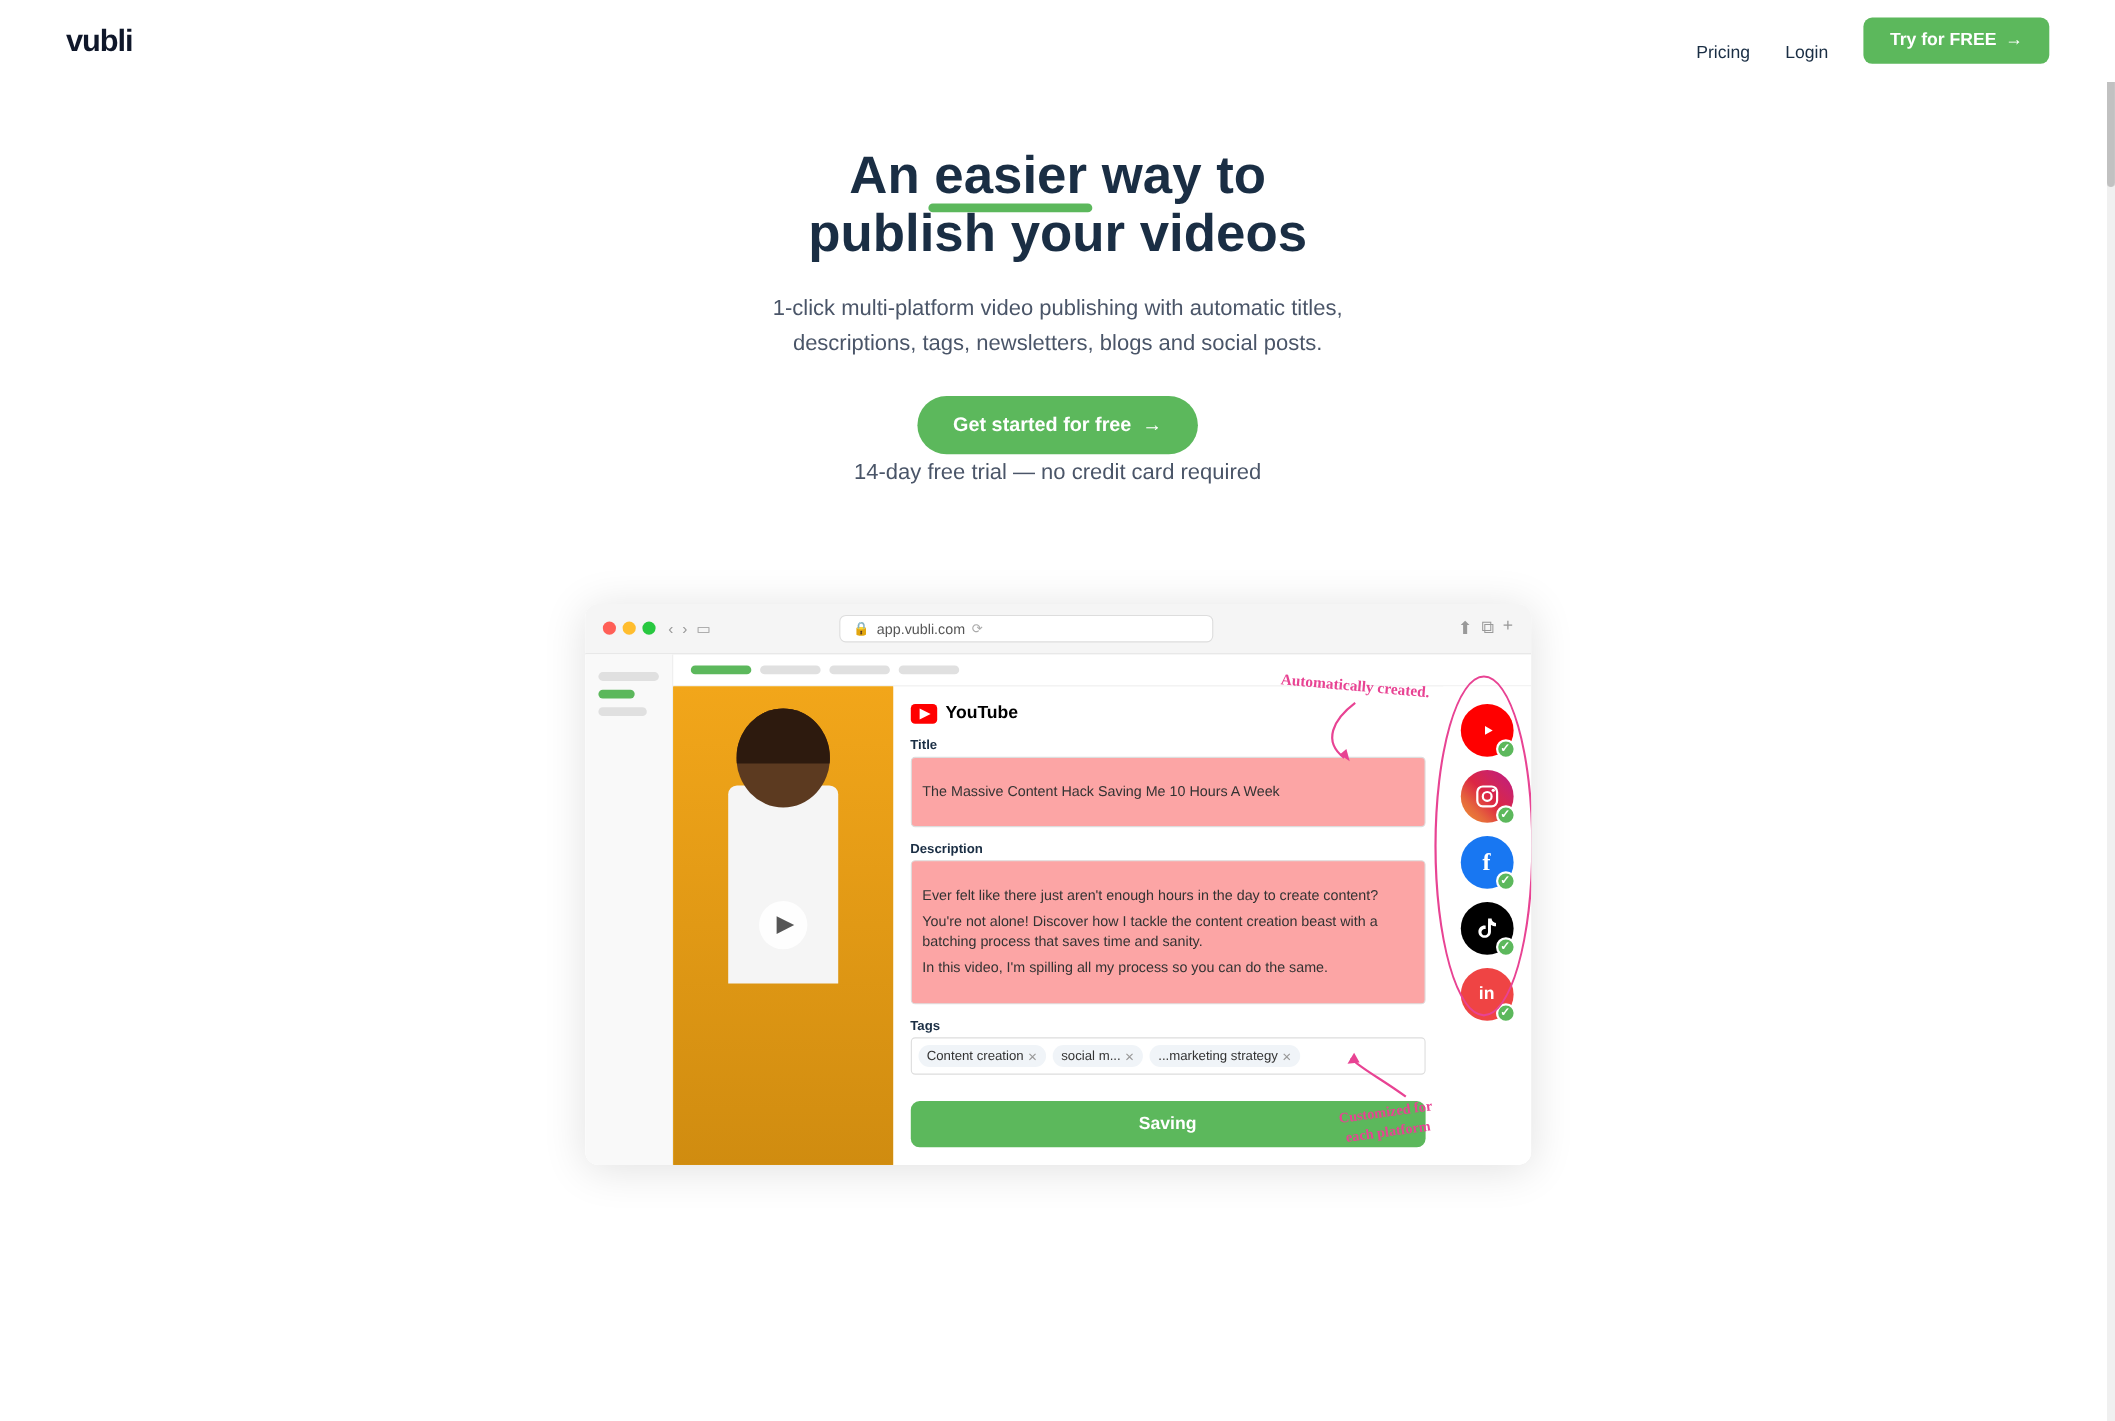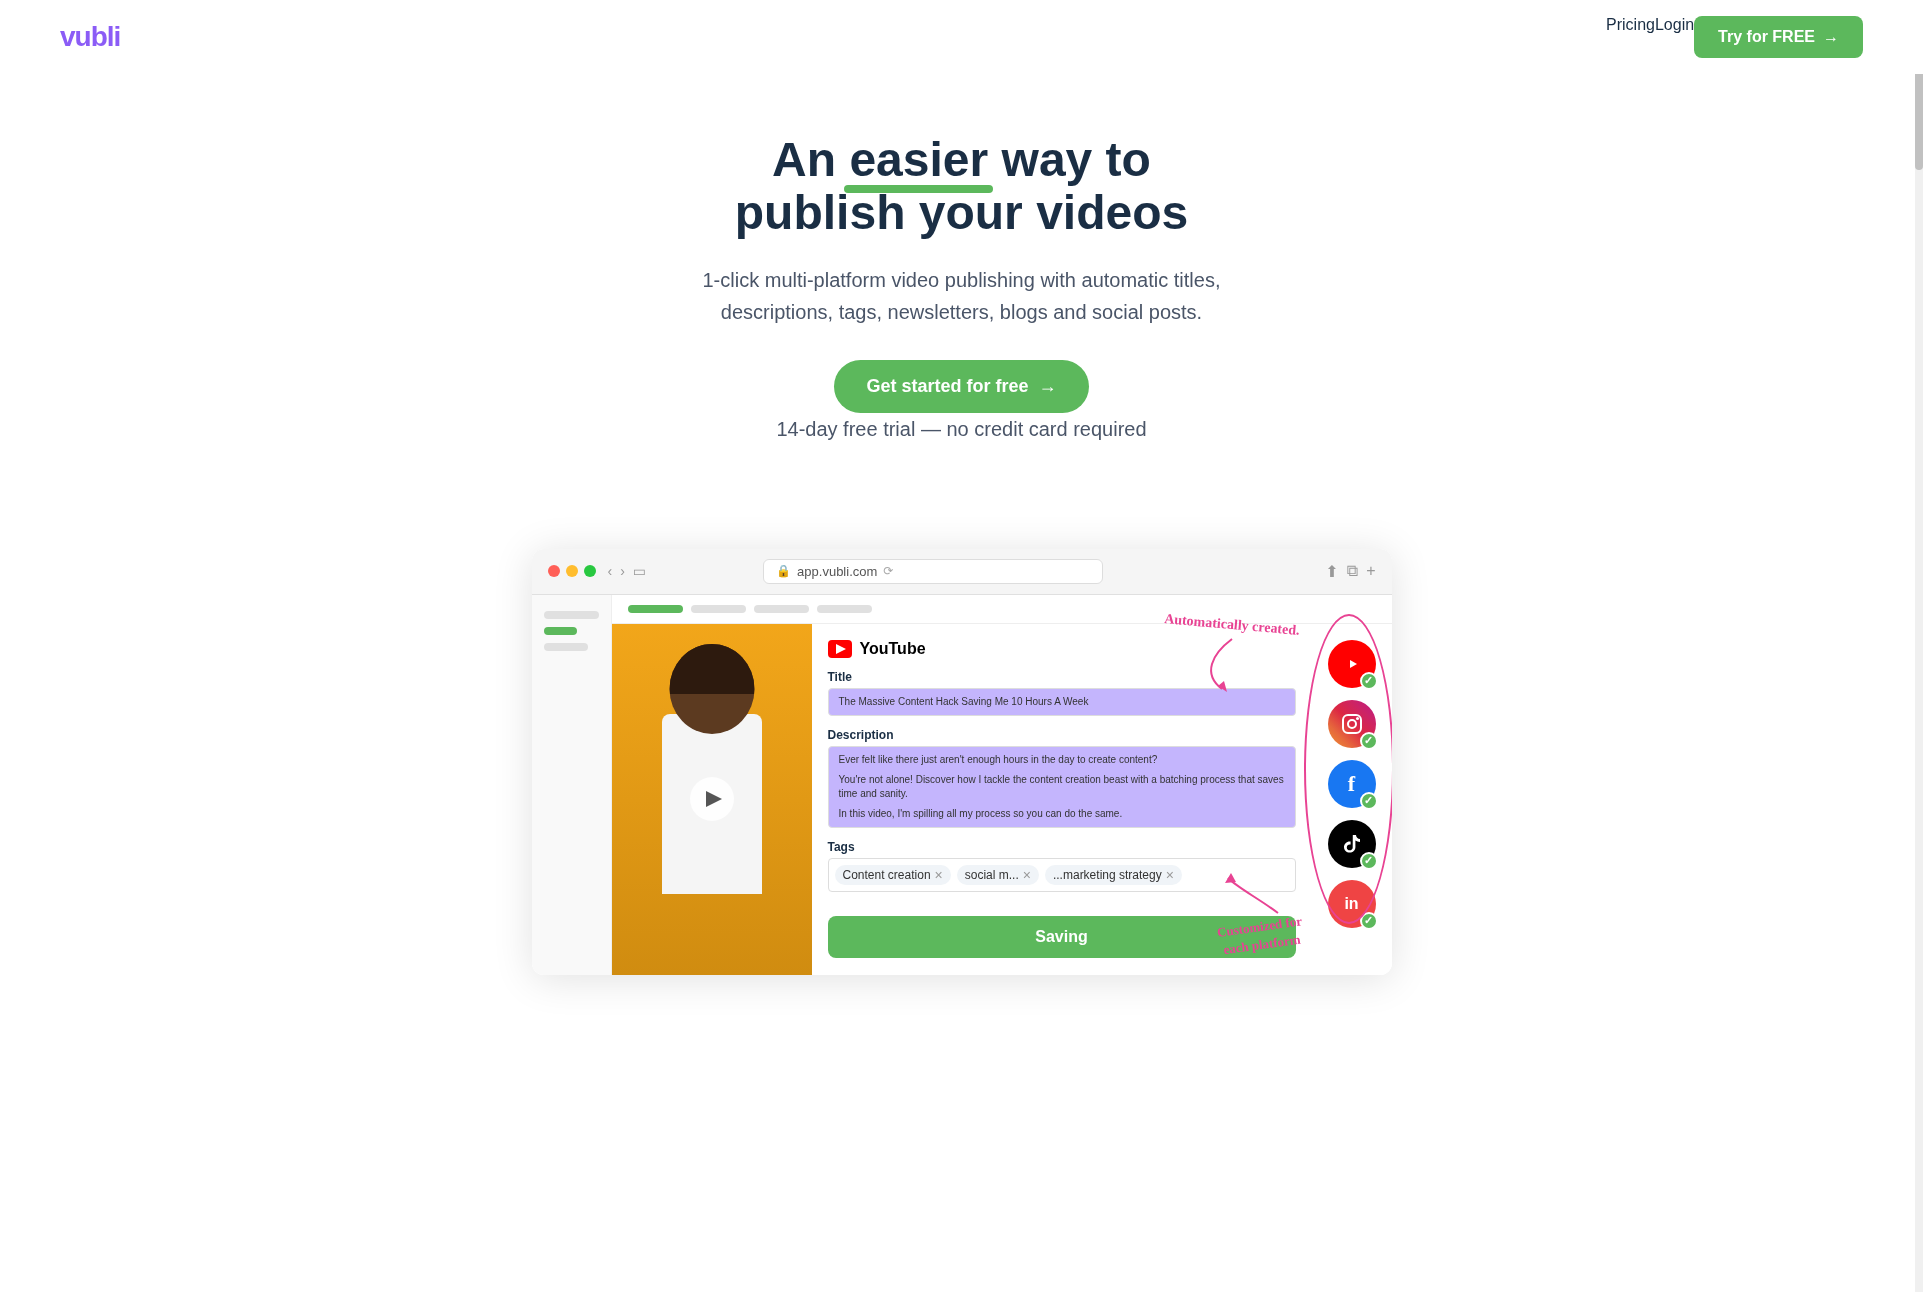--- a/index.html
+++ b/index.html
@@ -16,21 +16,22 @@
       align-items: center;
       justify-content: space-between;
       padding: 16px 60px;
       position: sticky;
       top: 0;
       background: #fff;
       z-index: 100;
     }
     .nav-links {
       display: flex;
-      align-items: flex-start;
+      align-items: flex-end;
+      gap: 32px;
     }
     .nav-link {
       text-decoration: none;
       color: #1a2e44;
       font-size: 16px;
       font-weight: 500;
       cursor: pointer;
     }
     .nav-cta {
       background: #5cb85c;
@@ -253,26 +254,26 @@
     }
 
     .field-group { margin-bottom: 12px; }
     .field-label {
       font-size: 12px;
       font-weight: 600;
       color: #1a2e44;
       margin-bottom: 4px;
     }
     .field-value {
-      font-size: 10px;
+      font-size: 13px;
       color: #333;
       border: 1px solid #ddd;
       border-radius: 4px;
-      padding: 6px 10px;
-      background: #c4b5fd;
+      padding: 22px 10px;
+      background: #fca5a5;
       line-height: 1.4;
     }
     .field-value.multiline {
       min-height: 80px;
     }
 
     .tags-row {
       display: flex;
       flex-wrap: wrap;
       gap: 6px;
@@ -375,21 +376,21 @@
     .app-inner-content {
       display: flex;
       flex-direction: column;
       flex: 1;
     }
   </style>
 </head>
 <body>
 
 <nav>
-  <div style="font-size:28px;font-weight:800;color:#8b5cf6;letter-spacing:-1px;">
+  <div style="font-size:28px;font-weight:800;color:#0f172a;letter-spacing:-1px;">
     <span>vubli</span>
   </div>
   <div class="nav-links">
     <a class="nav-link">Pricing</a>
     <a class="nav-link">Login</a>
     <button class="nav-cta">
       <span>Try for FREE</span>
       <span>→</span>
     </button>
   </div>

